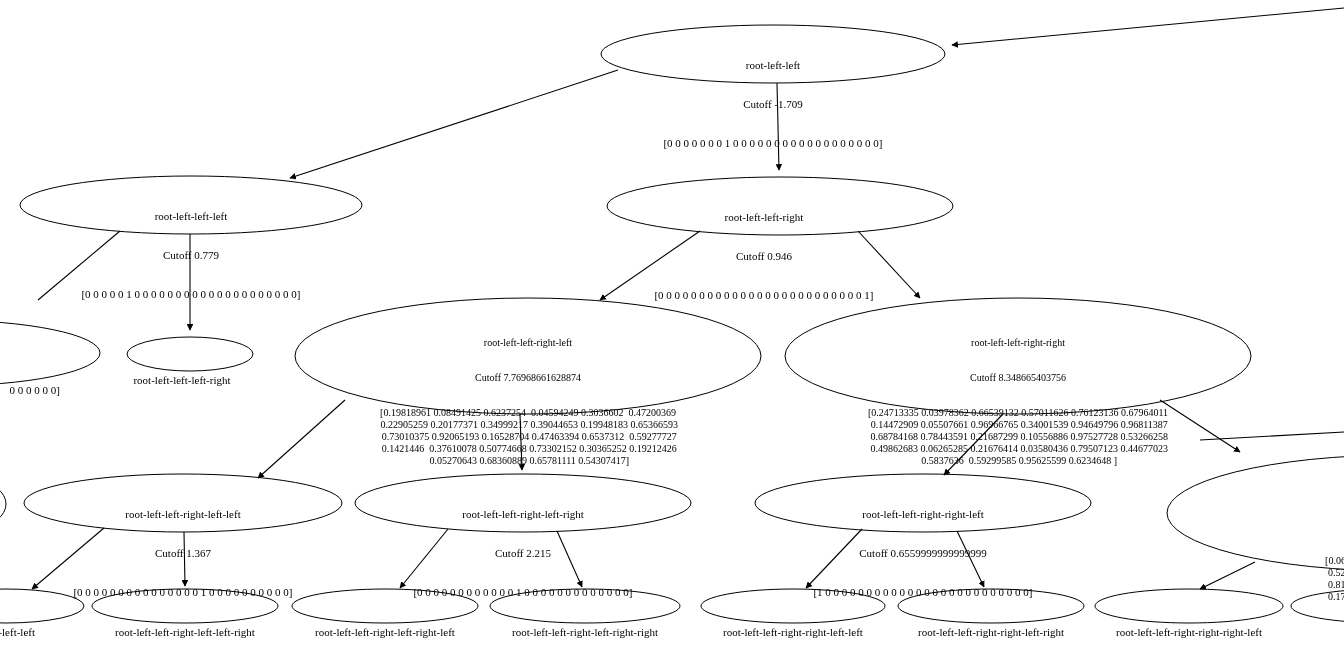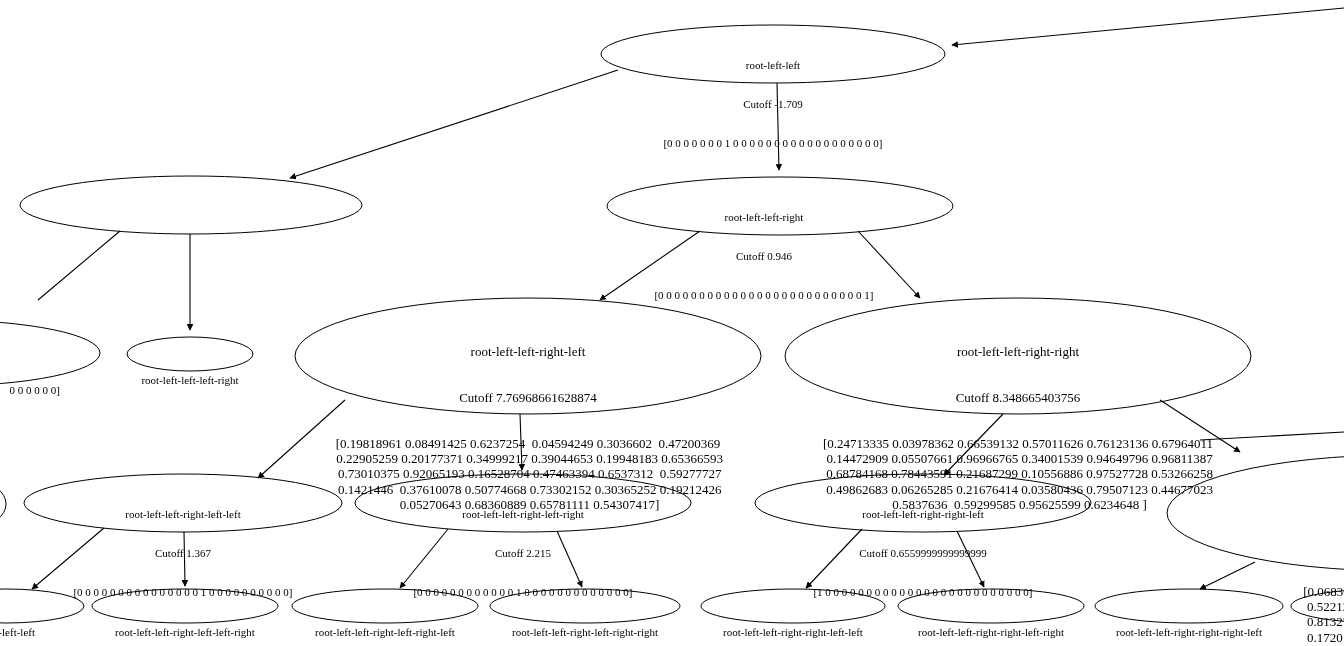--- a/index.html
+++ b/index.html
@@ -12,21 +12,21 @@
     color:#000;
     line-height:1.18;
     white-space:pre;
     pointer-events:none;
     font-family:"Liberation Serif",serif;
   }
   .nm{display:block;}
   .cut{display:block;}
   .vec{display:block;}
   .sz-md{font-size:11px;}
-  .sz-sm{font-size:13px;}
+  .sz-sm{font-size:10px;}
 </style>
 </head>
 <body>
 
 <div id="canvas">
 
   <svg class="graph" viewBox="0 0 1344 646" preserveAspectRatio="none">
     <defs>
       <marker id="arrow" viewBox="0 0 10 10" refX="9" refY="5" markerWidth="6" markerHeight="6" orient="auto-start-reverse">
         <path d="M 0 0 L 10 5 L 0 10 z" fill="#000"></path>
@@ -98,32 +98,37 @@
     <path d="M 957 531 L 984 587" fill="none" stroke="#000" stroke-width="1.1" marker-end="url(#arrow)"></path>
     <path d="M 1255 562 L 1200 589" fill="none" stroke="#000" stroke-width="1.1" marker-end="url(#arrow)"></path>
   </svg>
 
   <div class="node-label sz-md" style="left:603px;top:33px;width:340px;">
     <span class="nm">root-left-left</span>
     <span class="cut">Cutoff -1.709</span>
     <span class="vec">[0 0 0 0 0 0 0 1 0 0 0 0 0 0 0 0 0 0 0 0 0 0 0 0 0 0]</span>
   </div>
 
+  <div class="node-label sz-md" style="left:21px;top:184px;width:340px;">
+    <span class="nm">root-left-left-left</span>
+    <span class="cut">Cutoff 0.779</span>
+    <span class="vec">[0 0 0 0 0 1 0 0 0 0 0 0 0 0 0 0 0 0 0 0 0 0 0 0 0 0]</span>
+  </div>
 
   <div class="node-label sz-md" style="left:594px;top:185px;width:340px;">
     <span class="nm">root-left-left-right</span>
     <span class="cut">Cutoff 0.946</span>
     <span class="vec">[0 0 0 0 0 0 0 0 0 0 0 0 0 0 0 0 0 0 0 0 0 0 0 0 0 1]</span>
   </div>
 
   <div class="node-label sz-md" style="left:-60px;top:358px;width:120px;text-align:right;">
     <span class="vec">0 0 0 0 0 0]</span>
   </div>
 
-  <div class="node-label sz-md" style="left:120px;top:348px;width:140px;">
+  <div class="node-label sz-md" style="left:112px;top:348px;width:140px;">
     <span class="nm">root-left-left-left-right</span>
   </div>
 
   <div class="node-label sz-sm" style="left:300px;top:313px;width:456px;">
     <span class="nm">root-left-left-right-left</span>
     <span class="cut">Cutoff 7.76968661628874</span>
     <span class="vec">[0.19818961 0.08491425 0.6237254  0.04594249 0.3036602  0.47200369
  0.22905259 0.20177371 0.34999217 0.39044653 0.19948183 0.65366593
  0.73010375 0.92065193 0.16528704 0.47463394 0.6537312  0.59277727
  0.1421446  0.37610078 0.50774668 0.73302152 0.30365252 0.19212426

